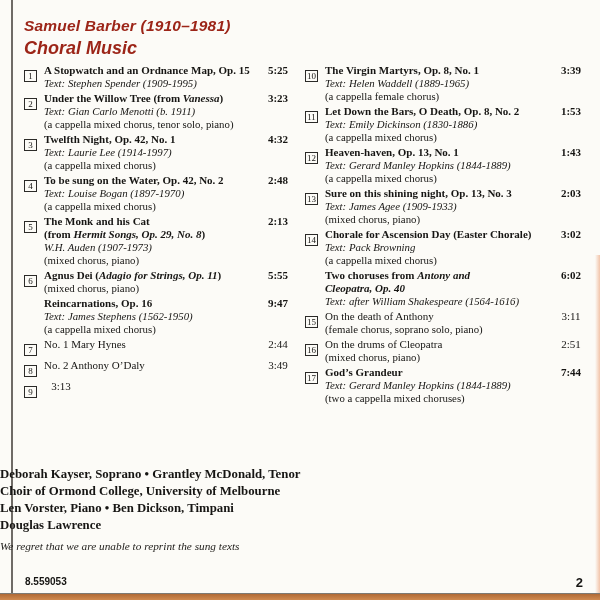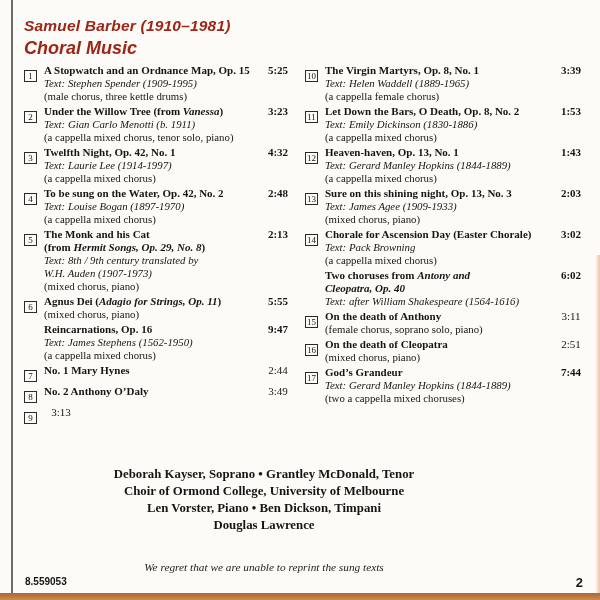--- a/index.html
+++ b/index.html
@@ -35,30 +35,30 @@
 
   .entry { display:flex; align-items:flex-start; margin-bottom:2px; }
   .num-cell { flex:0 0 20px; padding-top:1px; }
   .num-box {
     display:inline-block; min-width:13px; height:12px; padding:0 1px;
     border:1px solid #2b2a28; font-size:9px; line-height:10px;
     text-align:center; font-family:"Liberation Serif", serif;
   }
   .body { flex:1 1 auto; min-width:0; }
   .title-line { font-size:11px; line-height:13px; font-weight:bold; white-space:nowrap; }
-  .title-line.norm { font-weight:bold; }
+  .title-line.norm { font-weight:normal; }
   .detail-line { font-size:10.8px; line-height:13px; white-space:nowrap; }
   .it { font-style:italic; }
   .dur { flex:0 0 auto; min-width:28px; margin-left:3px; text-align:center;
          font-size:11px; line-height:13px; font-weight:bold; }
   .dur.norm { font-weight:normal; }
 
-  .credits { position:absolute; left:0; top:466px; width:528px; text-align:center; }
+  .credits { position:absolute; left:0; top:466px; width:528px; }
   .credit-line { font-size:12.8px; line-height:17px; font-weight:bold; }
-  .sung-note { margin-top:27px; font-size:11.3px; font-style:italic; color:#24221f; }
+  .sung-note { margin-top:6px; font-size:11.3px; font-style:italic; color:#24221f; }
 
   .footer-catalog { position:absolute; left:25px; top:576px;
     font-family:"Liberation Sans", sans-serif; font-weight:bold; font-size:10px; }
   .footer-page { position:absolute; right:17px; top:575px;
     font-family:"Liberation Sans", sans-serif; font-weight:bold; font-size:13px; }
 </style>
 </head>
 <body>
 
 <div class="page">
@@ -70,21 +70,20 @@
     <div class="line2">Choral Music</div>
   </div>
 
   <div class="columns">
     <div class="col left">
         <div class="entry">
           <span class="num-cell"><span class="num-box">1</span></span>
           <div class="body">
             <div class="title-line"><span>A Stopwatch and an Ordnance Map, Op. 15</span></div>
             <div class="detail-line"><span class="it">Text: Stephen Spender (1909-1995)</span></div>
-            <div class="detail-line"><span>(male chorus, three kettle drums)</span></div>
           </div>
           <span class="dur">5:25</span>
         </div>
         <div class="entry">
           <span class="num-cell"><span class="num-box">2</span></span>
           <div class="body">
             <div class="title-line"><span>Under the Willow Tree (from </span><span class="it">Vanessa</span><span>)</span></div>
             <div class="detail-line"><span class="it">Text: Gian Carlo Menotti (b. 1911)</span></div>
             <div class="detail-line"><span>(a cappella mixed chorus, tenor solo, piano)</span></div>
           </div>
@@ -106,21 +105,20 @@
             <div class="detail-line"><span class="it">Text: Louise Bogan (1897-1970)</span></div>
             <div class="detail-line"><span>(a cappella mixed chorus)</span></div>
           </div>
           <span class="dur">2:48</span>
         </div>
         <div class="entry">
           <span class="num-cell"><span class="num-box">5</span></span>
           <div class="body">
             <div class="title-line"><span>The Monk and his Cat</span></div>
             <div class="title-line"><span>(from </span><span class="it">Hermit Songs, Op. 29, No. 8</span><span>)</span></div>
-            <div class="detail-line"><span class="it">Text: 8th / 9th century translated by</span></div>
             <div class="detail-line"><span class="it">W.H. Auden (1907-1973)</span></div>
             <div class="detail-line"><span>(mixed chorus, piano)</span></div>
           </div>
           <span class="dur">2:13</span>
         </div>
         <div class="entry">
           <span class="num-cell"><span class="num-box">6</span></span>
           <div class="body">
             <div class="title-line"><span>Agnus Dei (</span><span class="it">Adagio for Strings, Op. 11</span><span>)</span></div>
             <div class="detail-line"><span>(mixed chorus, piano)</span></div>
@@ -214,21 +212,21 @@
           <span class="num-cell"><span class="num-box">15</span></span>
           <div class="body">
             <div class="title-line norm"><span>On the death of Anthony</span></div>
             <div class="detail-line"><span>(female chorus, soprano solo, piano)</span></div>
           </div>
           <span class="dur norm">3:11</span>
         </div>
         <div class="entry">
           <span class="num-cell"><span class="num-box">16</span></span>
           <div class="body">
-            <div class="title-line norm"><span>On the death of Cleopatra</span></div>
+            <div class="title-line norm"><span>On the drums of Cleopatra</span></div>
             <div class="detail-line"><span>(mixed chorus, piano)</span></div>
           </div>
           <span class="dur norm">2:51</span>
         </div>
         <div class="entry">
           <span class="num-cell"><span class="num-box">17</span></span>
           <div class="body">
             <div class="title-line"><span>God’s Grandeur</span></div>
             <div class="detail-line"><span class="it">Text: Gerard Manley Hopkins (1844-1889)</span></div>
             <div class="detail-line"><span>(two a cappella mixed choruses)</span></div>

